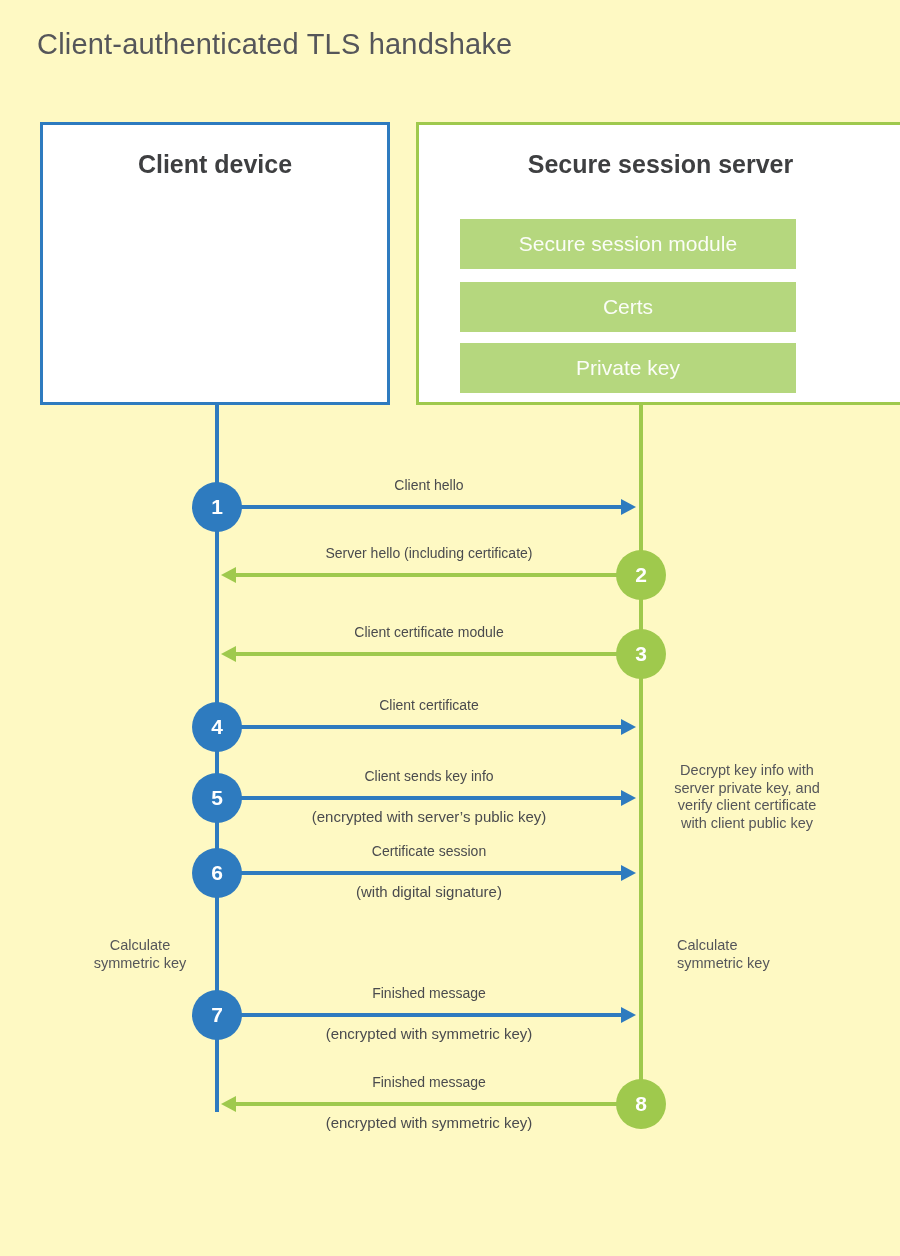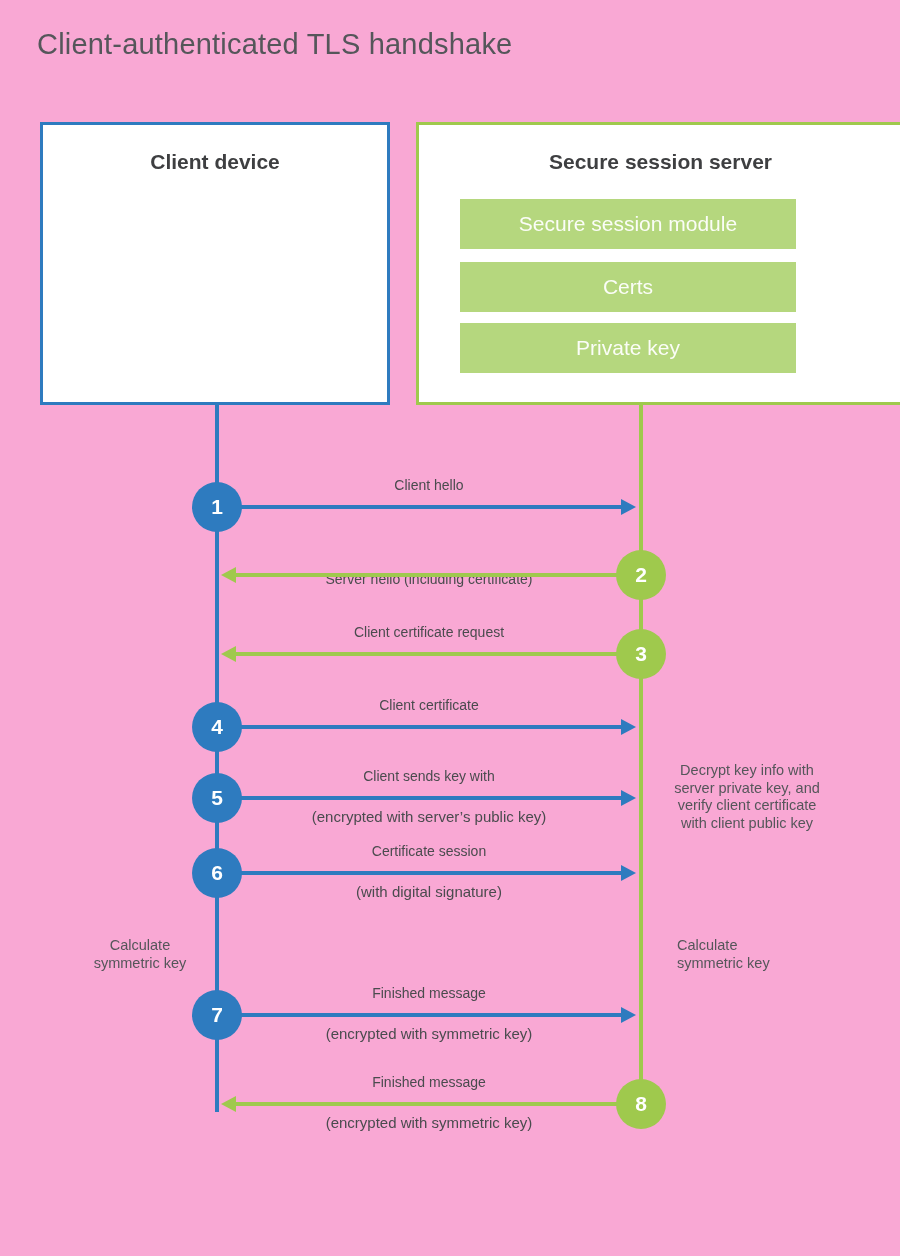--- a/index.html
+++ b/index.html
@@ -1,37 +1,37 @@
 <!DOCTYPE html>
 <html style="--blue: #2e7bbf; --blue-light: #5b9ad3; --green: #9fc94d; --green-light: #b5d77e;"><head>
 <meta charset="utf-8">
 <style>
   html,body{margin:0;padding:0;background:#fff;}
   .canvas{
-    position:relative;width:900px;height:1256px;background:#f9a8d4;
+    position:relative;width:900px;height:1256px;background:#fef9c3;
     font-family:"Liberation Sans",sans-serif;overflow:hidden;
   }
   .page-title{
     position:absolute;left:37px;top:28px;font-size:29px;font-weight:300;
     color:#55565a;letter-spacing:.2px;
   }
   
   .actor{position:absolute;top:122px;height:283px;background:#fff;box-sizing:border-box;}
   .actor.client{left:40px;width:350px;border:3px solid var(--blue);}
   .actor.server{left:416px;width:489px;border:3px solid var(--green);}
-  .actor-title{margin-top:25px;text-align:center;font-size:21px;font-weight:700;color:#3e3f41;}
+  .actor-title{margin-top:25px;text-align:center;font-size:25px;font-weight:700;color:#3e3f41;}
   .app-box{
     position:absolute;left:36px;top:74px;width:275px;height:175px;box-sizing:border-box;
     background:var(--blue-light);border:2px dotted #c6ddf1;
     display:flex;align-items:center;justify-content:center;
   }
   .app-box .app-label{width:180px;text-align:center;font-size:21px;color:#fdfeff;line-height:1.55;}
   .bar{
     position:absolute;left:41px;width:336px;height:50px;background:var(--green-light);
-    display:flex;align-items:center;justify-content:center;font-size:21px;color:#fbfdf7;
+    display:flex;align-items:center;justify-content:center;font-size:21px;color:#fbfdf7;margin-top:20px;
   }
   .bar.b0{top:74px}.bar.b1{top:137px}.bar.b2{top:198px}
   
   .lifeline{position:absolute;width:4px;z-index:1;}
   .lifeline.blue{left:215px;top:404px;height:708px;background:var(--blue);}
   .lifeline.green{left:639px;top:404px;height:700px;background:var(--green);}
   
   .badge{
     position:absolute;width:50px;height:50px;border-radius:50%;z-index:3;
     display:flex;align-items:center;justify-content:center;
@@ -43,21 +43,21 @@
   .arrow.blue{background:var(--blue);}
   .arrow.green{background:var(--green);}
   .head{position:absolute;width:0;height:0;top:-6px;border-top:8px solid transparent;border-bottom:8px solid transparent;}
   .arrow.right .head{right:-14px;border-left-width:15px;border-left-style:solid;}
   .arrow.left  .head{left:-14px;border-right-width:15px;border-right-style:solid;}
   .arrow.blue .head{border-left-color:var(--blue);border-right-color:var(--blue);}
   .arrow.green .head{border-left-color:var(--green);border-right-color:var(--green);}
   .lbl{position:absolute;left:179px;width:500px;text-align:center;font-size:14px;color:#4a4b4e;z-index:2;}
   .sub{position:absolute;left:179px;width:500px;text-align:center;font-size:15px;color:#4a4b4e;z-index:2;}
   .s1 .badge{left:192px;top:482px}.s1 .arrow{left:217px;top:505px;width:405px}.s1 .lbl{top:477px}
-  .s2 .badge{left:616px;top:550px}.s2 .arrow{left:235px;top:573px;width:406px}.s2 .lbl{top:571px}
+  .s2 .badge{left:616px;top:550px}.s2 .arrow{left:235px;top:573px;width:406px}.s2 .lbl{top:545px}
   .s3 .badge{left:616px;top:629px}.s3 .arrow{left:235px;top:652px;width:406px}.s3 .lbl{top:624px}
   .s4 .badge{left:192px;top:702px}.s4 .arrow{left:217px;top:725px;width:405px}.s4 .lbl{top:697px}
   .s5 .badge{left:192px;top:773px}.s5 .arrow{left:217px;top:796px;width:405px}.s5 .lbl{top:768px}.s5 .sub{top:808px}
   .s6 .badge{left:192px;top:848px}.s6 .arrow{left:217px;top:871px;width:405px}.s6 .lbl{top:843px}.s6 .sub{top:883px}
   .s7 .badge{left:192px;top:990px}.s7 .arrow{left:217px;top:1013px;width:405px}.s7 .lbl{top:985px}.s7 .sub{top:1025px}
   .s8 .badge{left:616px;top:1079px}.s8 .arrow{left:235px;top:1102px;width:406px}.s8 .lbl{top:1074px}.s8 .sub{top:1114px}
   
   .note{position:absolute;font-size:14.5px;color:#55565a;line-height:17.5px;z-index:2;}
   .note.decrypt{left:667px;top:762px;width:160px;text-align:center;}
   .note.calc-left{left:85px;top:936px;width:110px;text-align:center;line-height:18px;}
@@ -94,37 +94,37 @@
 
   <div class="step s2">
     <div class="lbl">Server hello (including certificate)</div>
     <div class="arrow green left">
         <span class="head"></span>
       </div>
     <div class="badge green">2</div>
   </div>
 
   <div class="step s3">
-    <div class="lbl">Client certificate request</div>
+    <div class="lbl">Client certificate module</div>
     <div class="arrow green left">
         <span class="head"></span>
       </div>
     <div class="badge green">3</div>
   </div>
 
   <div class="step s4">
     <div class="lbl">Client certificate</div>
     <div class="arrow blue right">
         <span class="head"></span>
       </div>
     <div class="badge blue">4</div>
   </div>
 
   <div class="step s5">
-    <div class="lbl">Client sends key with</div>
+    <div class="lbl">Client sends key info</div>
     <div class="sub">(encrypted with server’s public key)</div>
     <div class="arrow blue right">
         <span class="head"></span>
       </div>
     <div class="badge blue">5</div>
   </div>
 
   <div class="step s6">
     <div class="lbl">Certificate session</div>
     <div class="sub">(with digital signature)</div>

